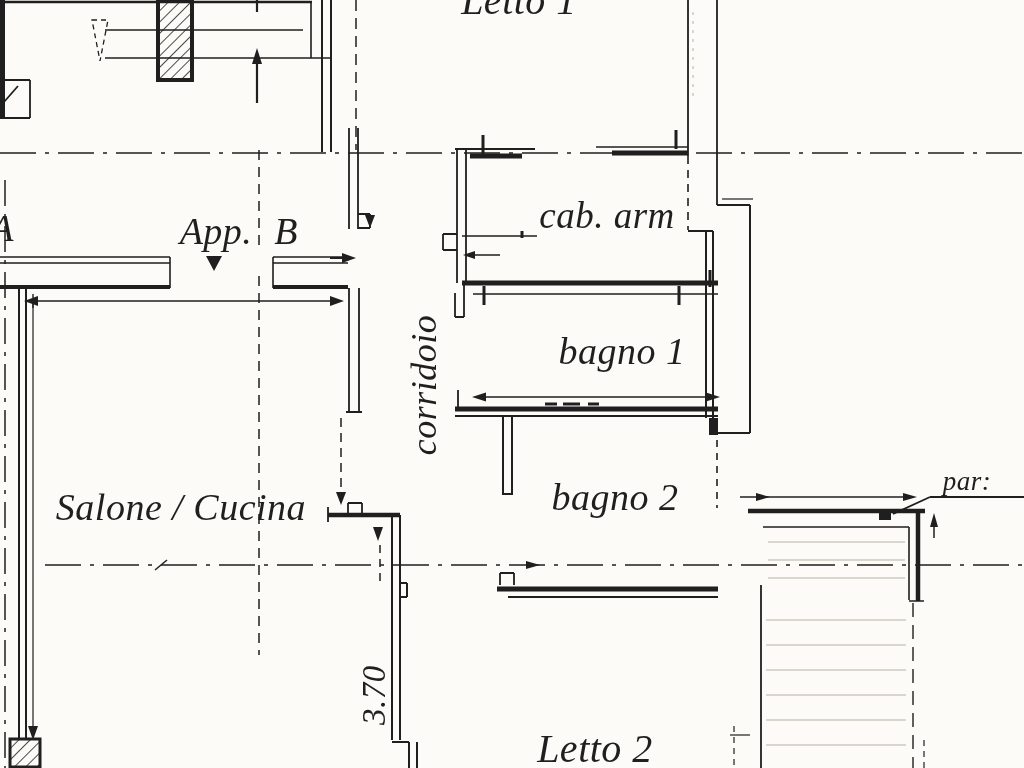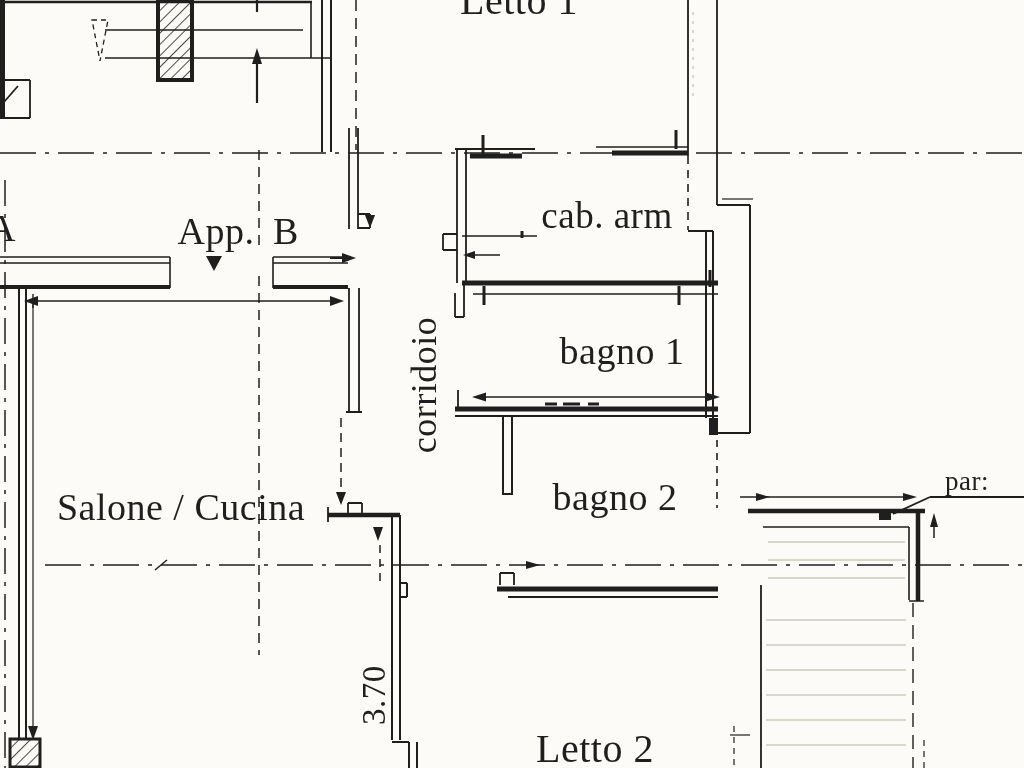--- a/index.html
+++ b/index.html
@@ -1,19 +1,20 @@
 <!DOCTYPE html>
 <html style="--paper: #fcfbf7; --ink: #1f1f1f; --faint: #d9d6cd;"><head>
 <meta charset="utf-8">
 <style>
   html,body{margin:0;padding:0;background:#e8e8e8;}
   .stage{
     position:relative;width:1024px;height:768px;overflow:hidden;
     background:var(--paper,#fcfbf7);
     font-family:"Liberation Serif","DejaVu Serif",serif;
+    font-style:italic;
   }
   svg{display:block;color:var(--ink,#1f1f1f);}
   .faint{stroke:var(--faint,#d8d5cc);}
   text{fill:currentColor;letter-spacing:.5px;}
 </style>
 </head>
 <body>
 
 <div class="stage">
 <svg viewBox="0 0 1024 768" width="1024" height="768">

